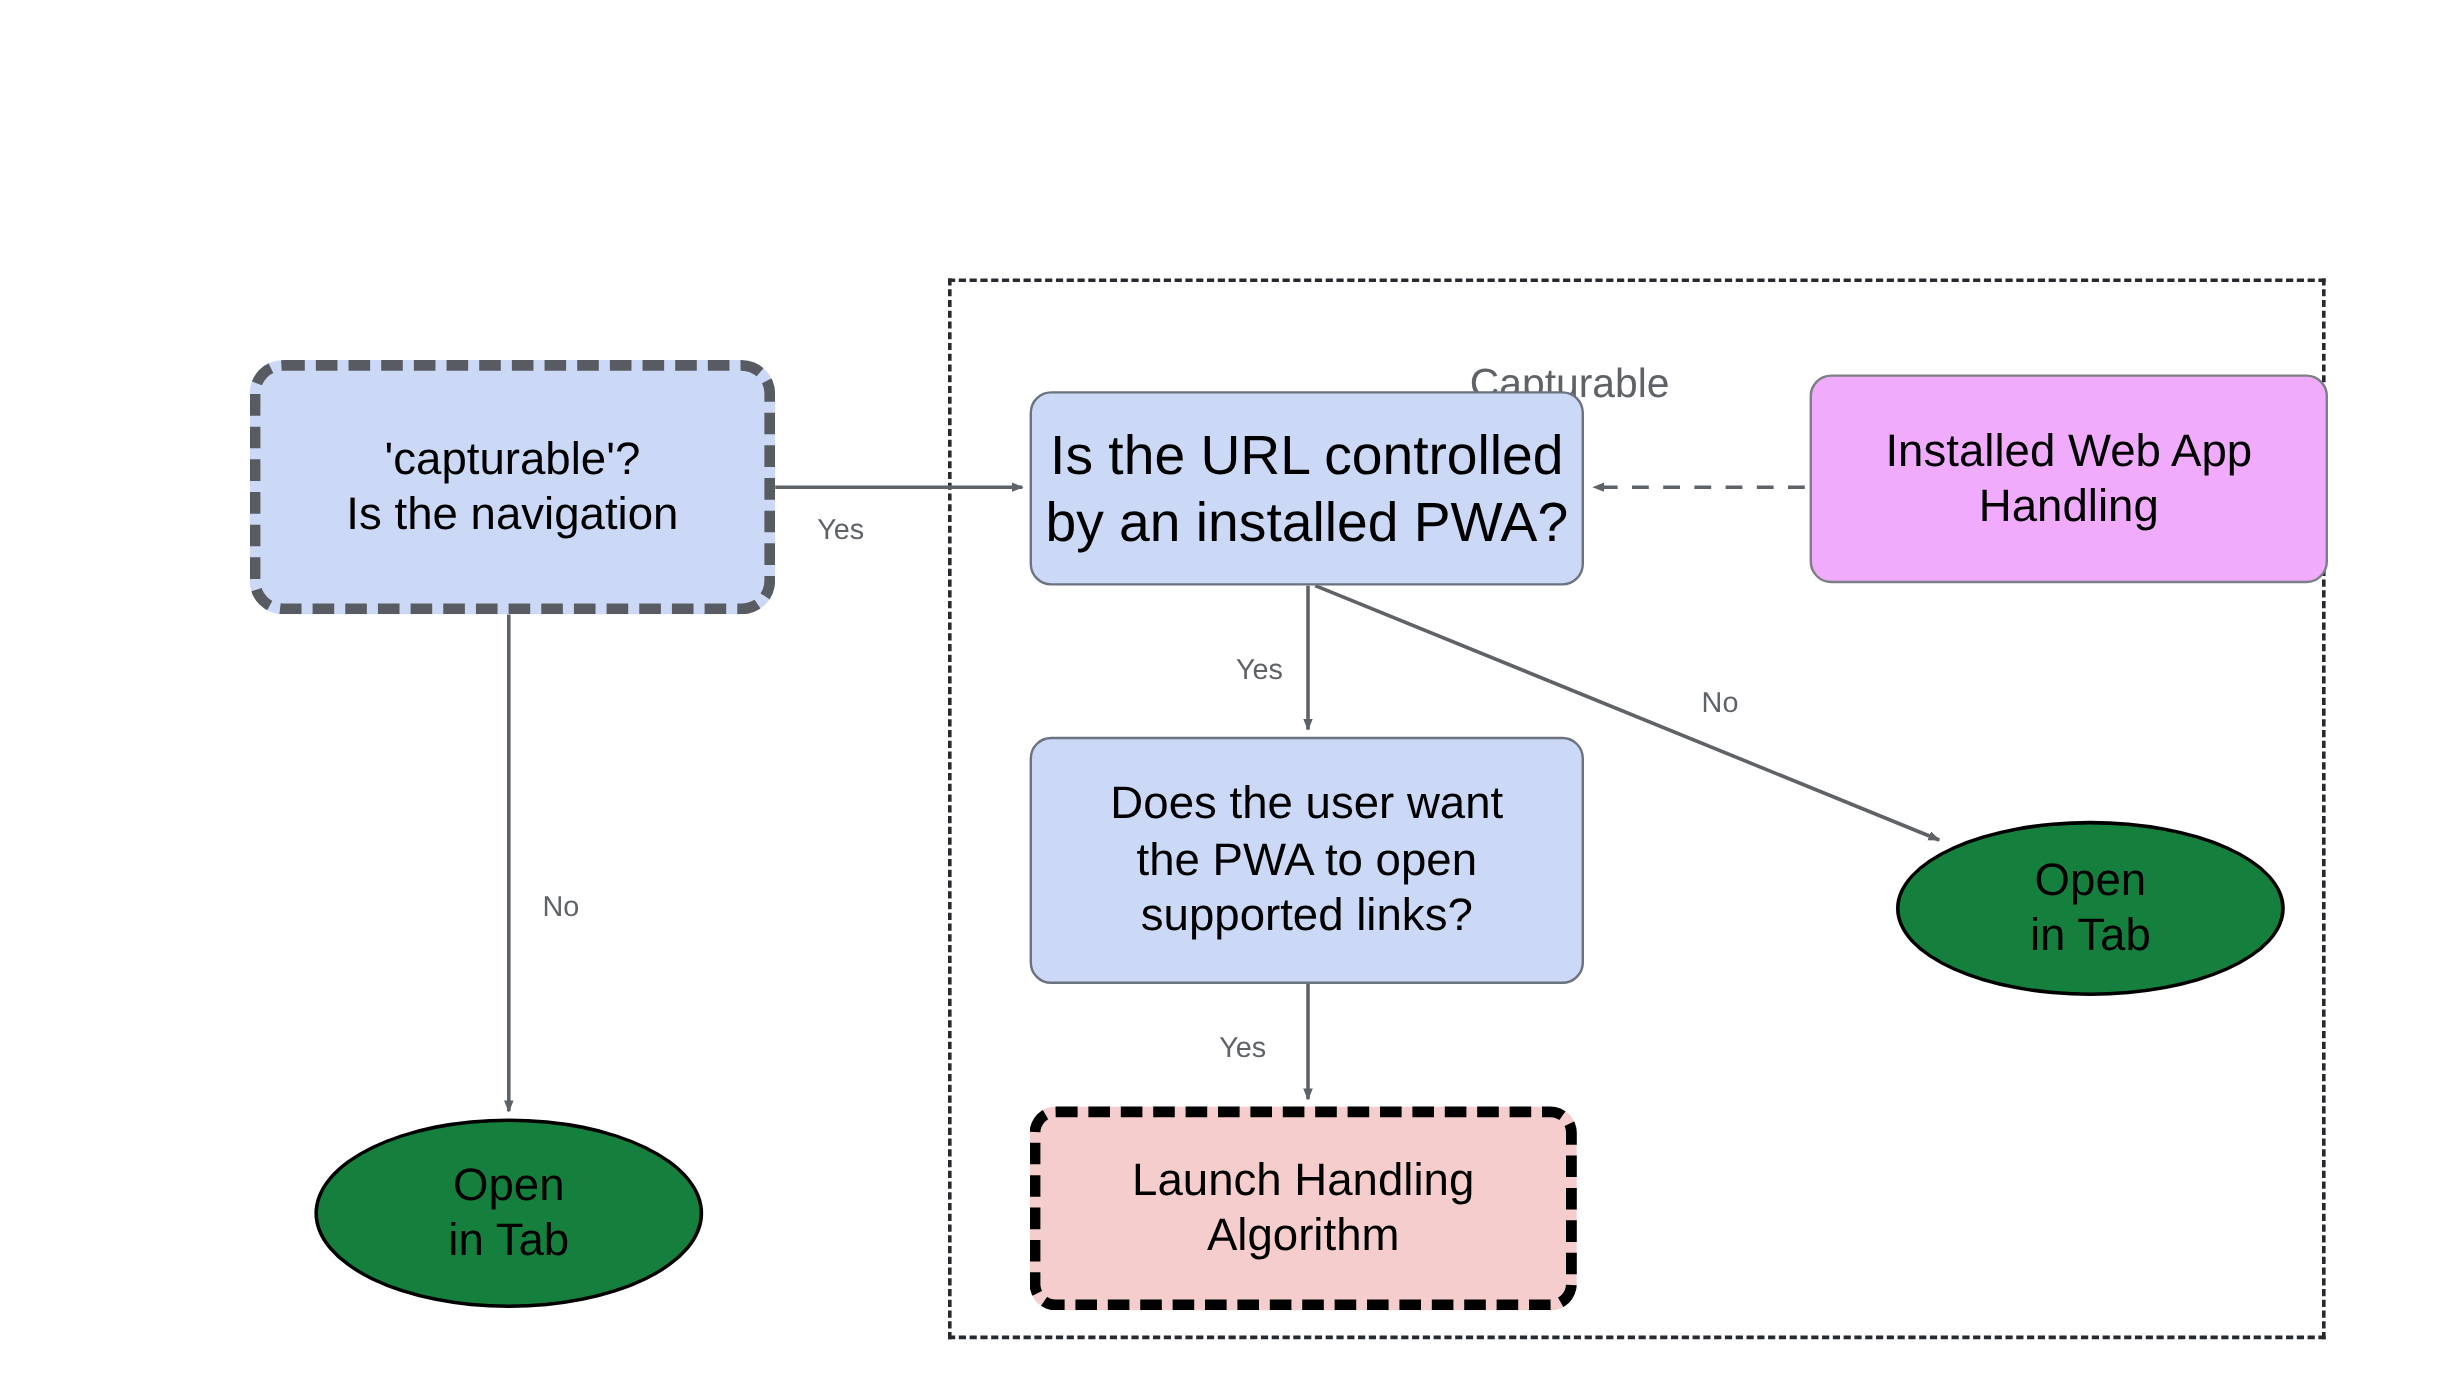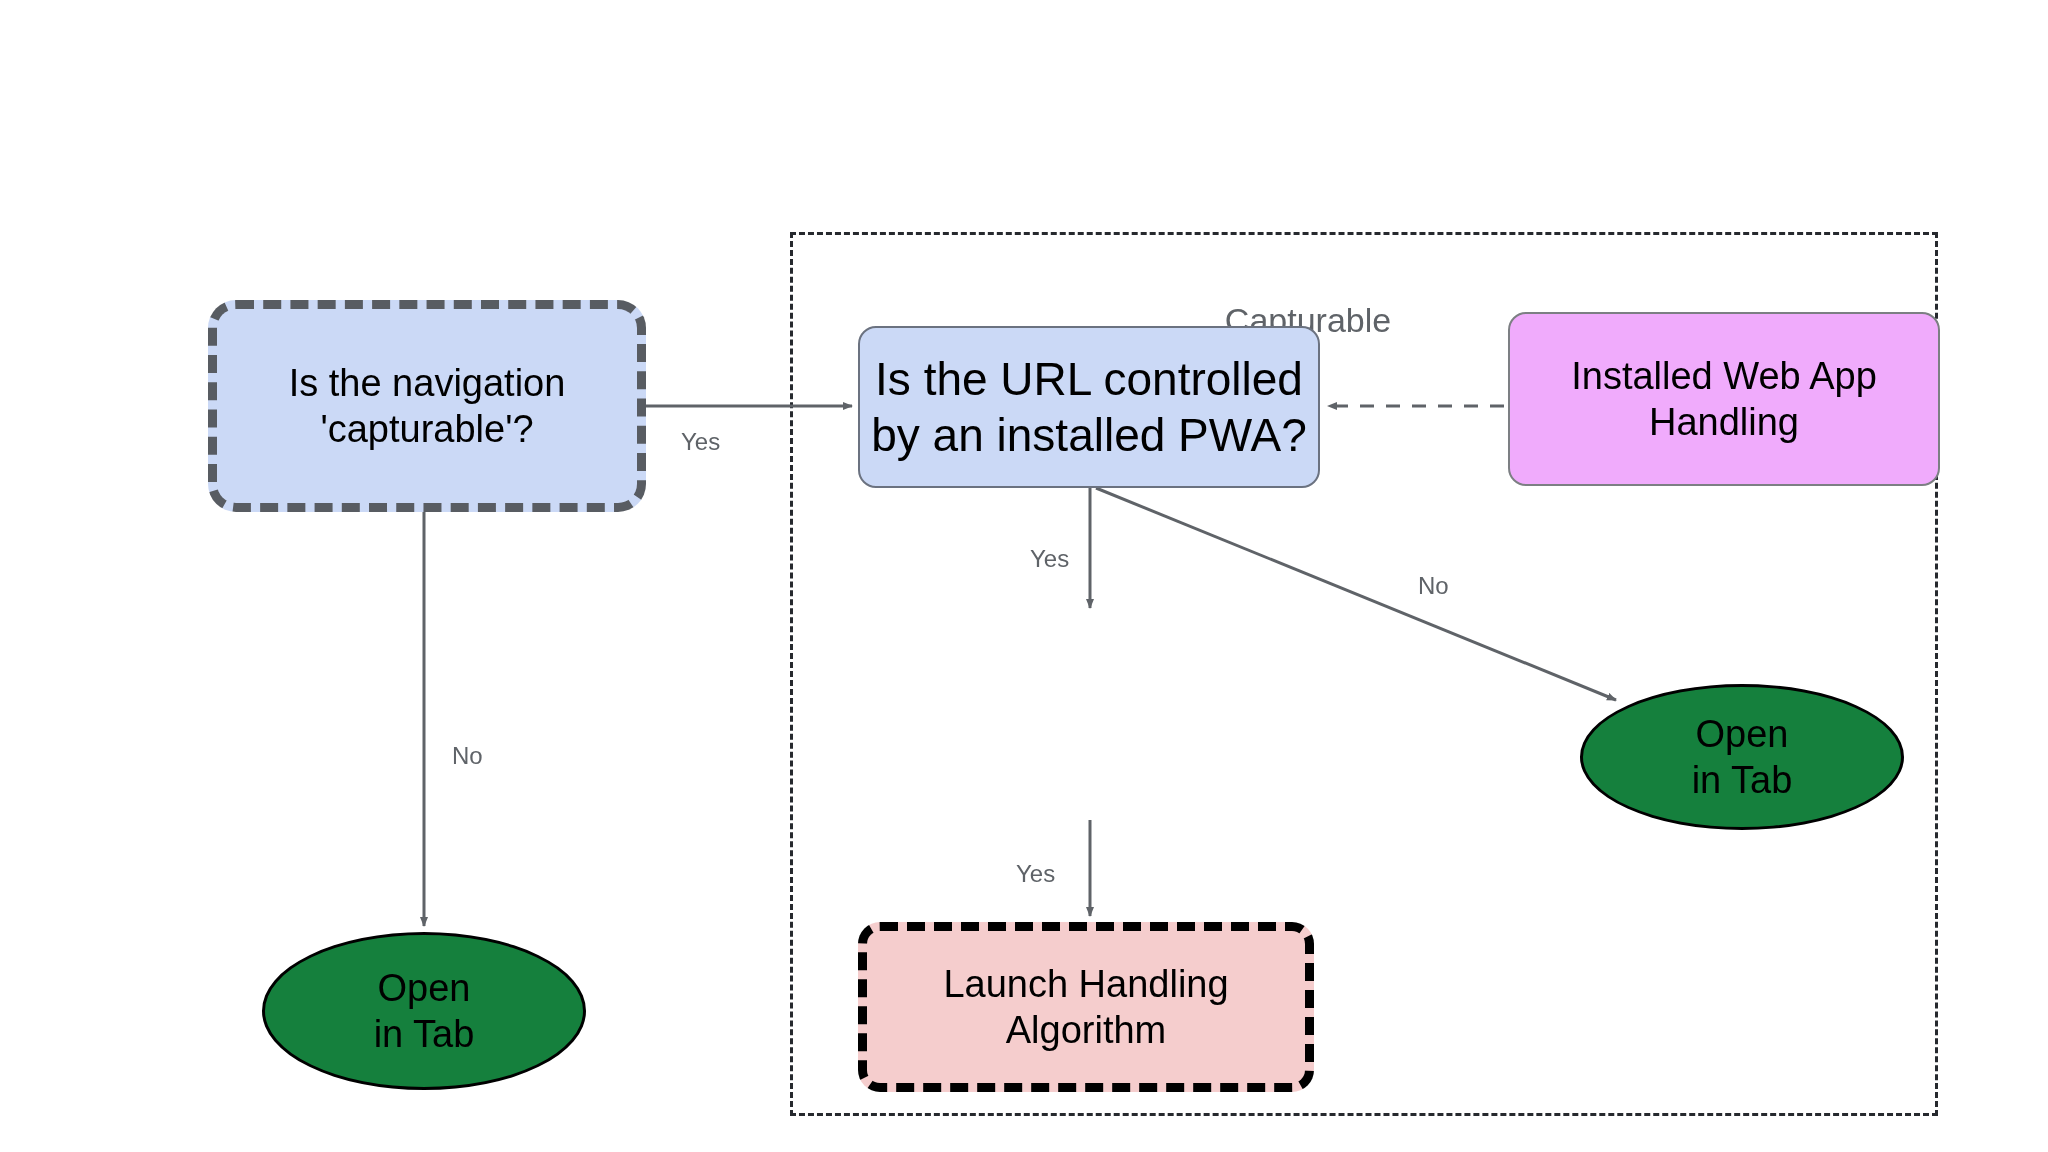--- a/index.html
+++ b/index.html
@@ -191,39 +191,46 @@
 
     <path d="M1090,488 L1090,608" stroke="#5f6368" stroke-width="3" fill="none" marker-end="url(#arrow)"></path>
 
     <path d="M1096,488 L1616,700" stroke="#5f6368" stroke-width="3" fill="none" marker-end="url(#arrow)"></path>
 
     <path d="M1090,820 L1090,916" stroke="#5f6368" stroke-width="3" fill="none" marker-end="url(#arrow)"></path>
   </svg>
 
   <div class="node node-blue-dashed n-capturable">
     <div>
+      <div>'capturable'?</div>
       <div>Is the navigation</div>
-      <div>'capturable'?</div>
     </div>
   </div>
 
   <div class="node node-rect node-blue n-url">
     <div>
       <div>Is the URL controlled</div>
       <div>by an installed PWA?</div>
     </div>
   </div>
 
   <div class="node node-rect node-gray n-db">
     <div>
       <div>Installed Web App</div>
       <div>Handling</div>
     </div>
   </div>
 
+  <div class="node node-rect node-blue n-userwant">
+    <div>
+      <div>Does the user want</div>
+      <div>the PWA to open</div>
+      <div>supported links?</div>
+    </div>
+  </div>
 
   <div class="node node-pink-dashed n-launch">
     <div>
       <div>Launch Handling</div>
       <div>Algorithm</div>
     </div>
   </div>
 
   <div class="node node-ellipse n-tab-left">
     <div>

